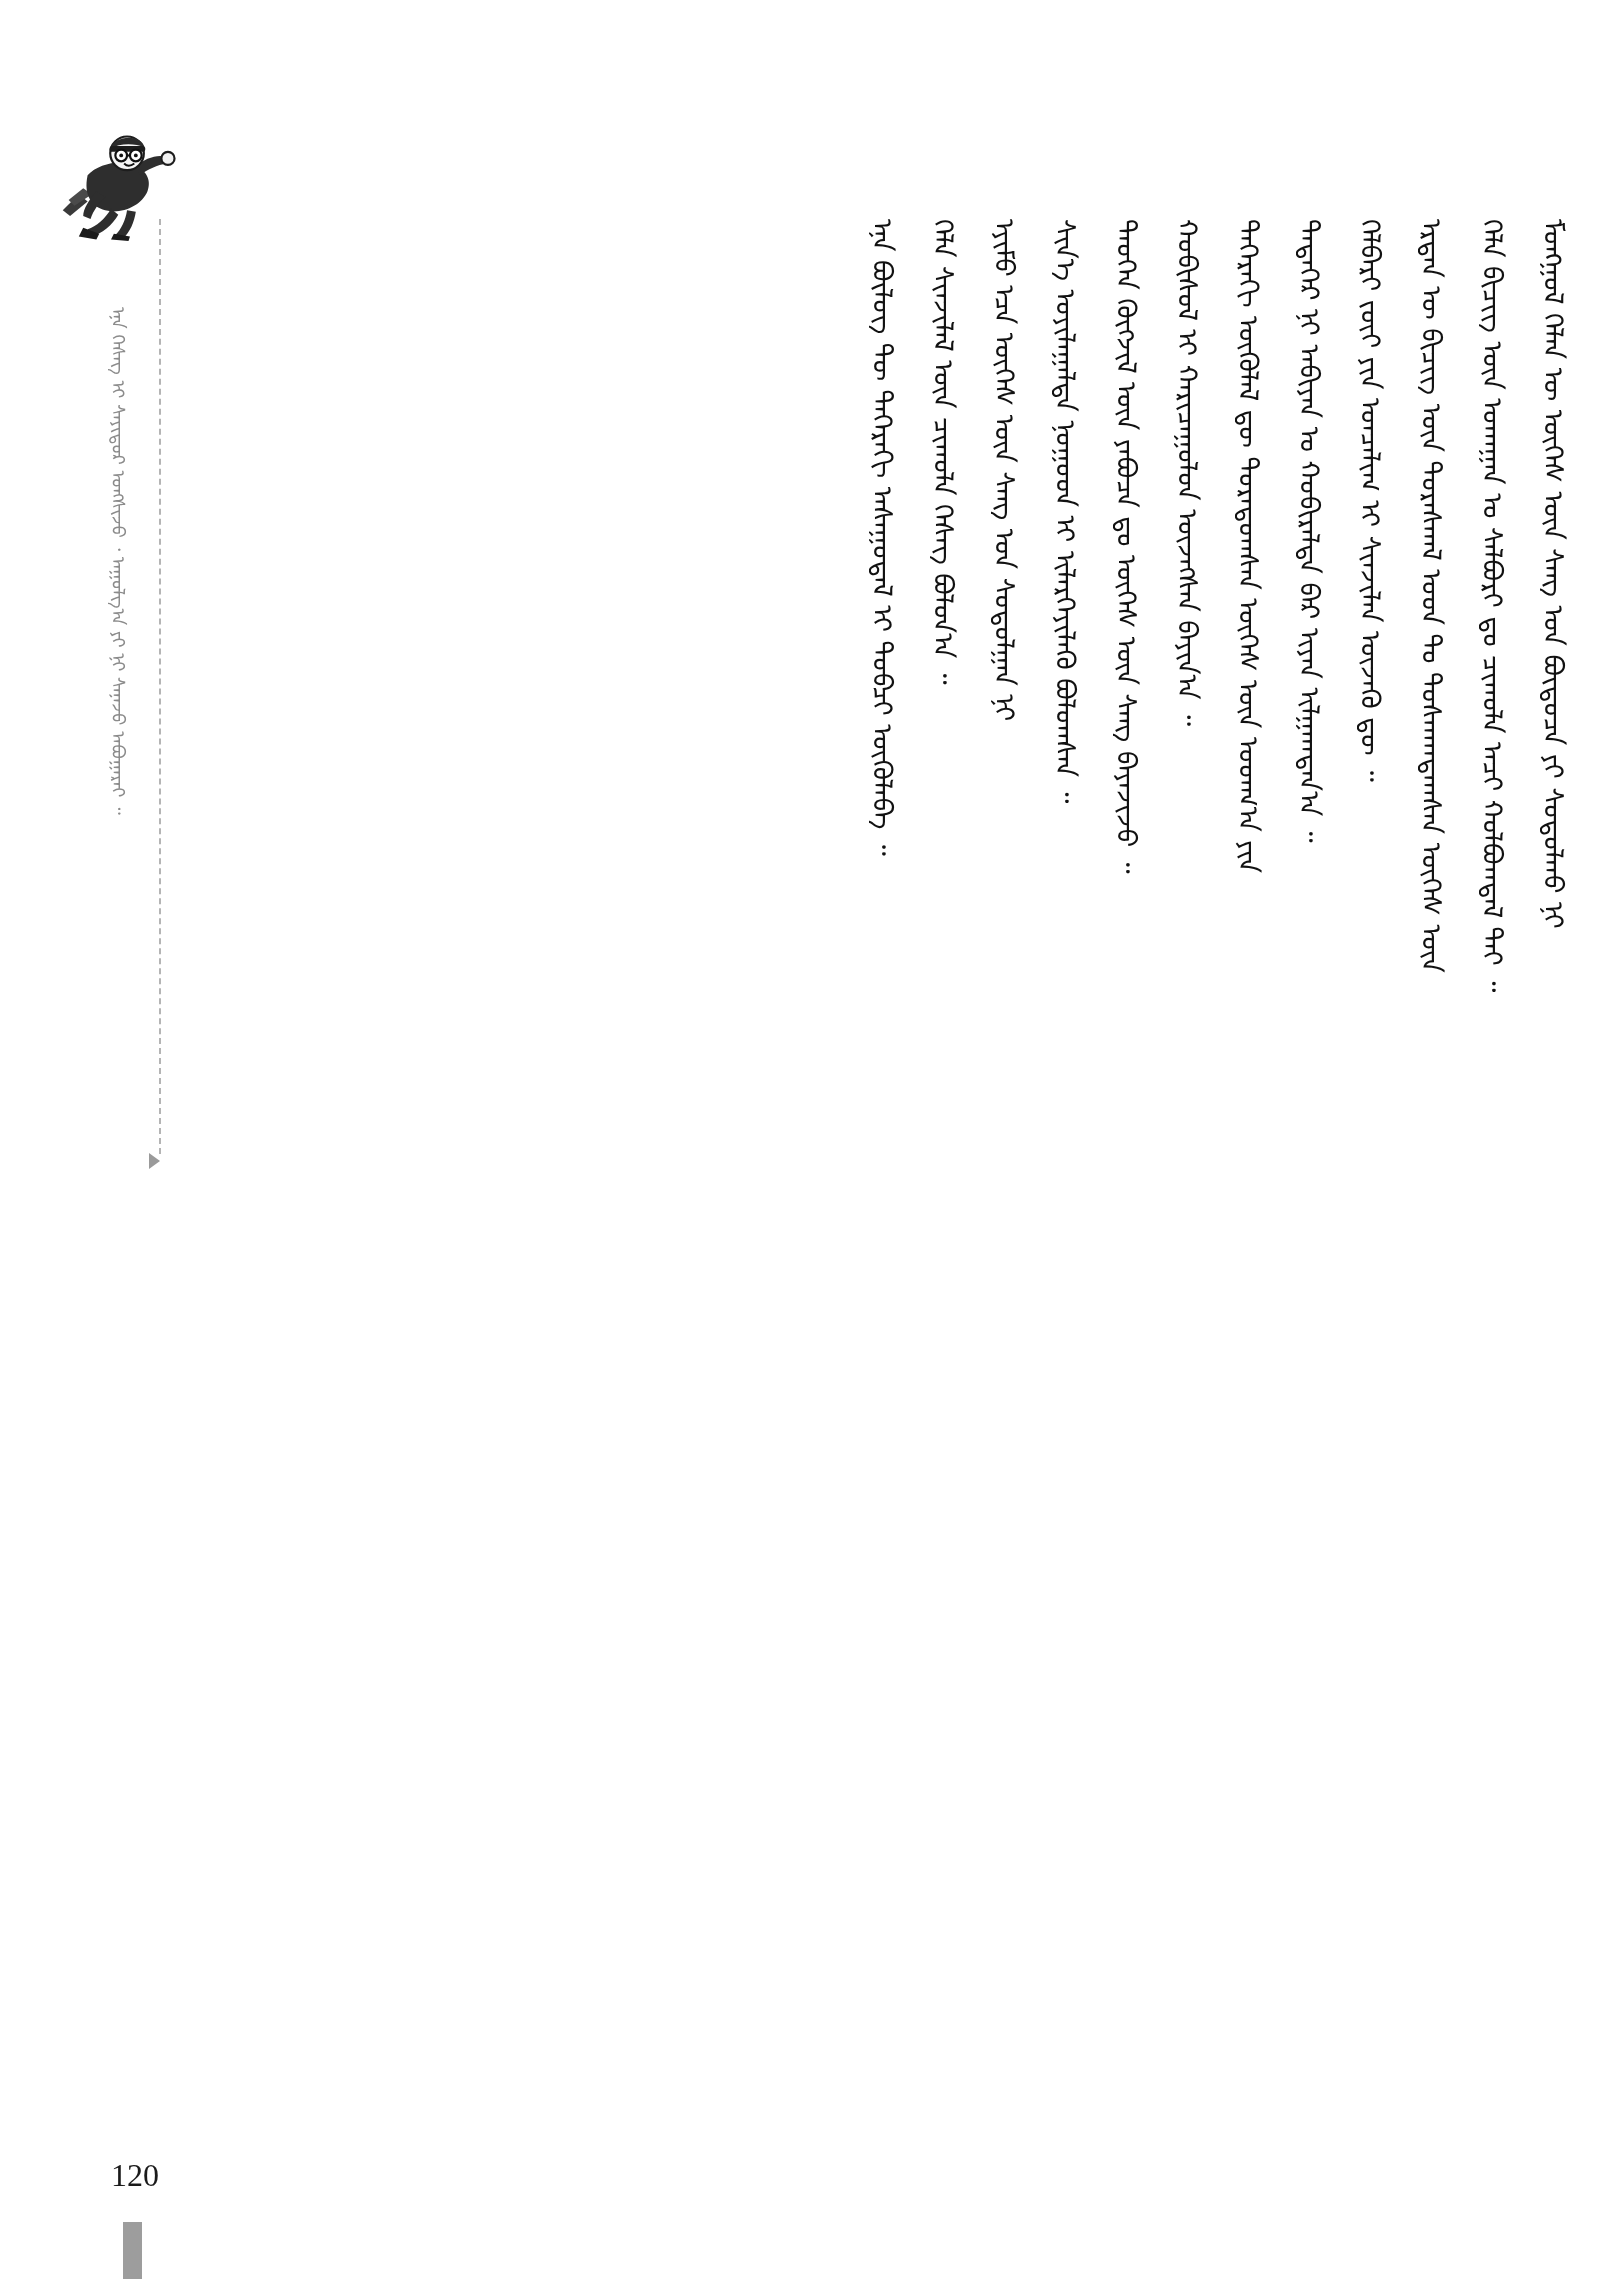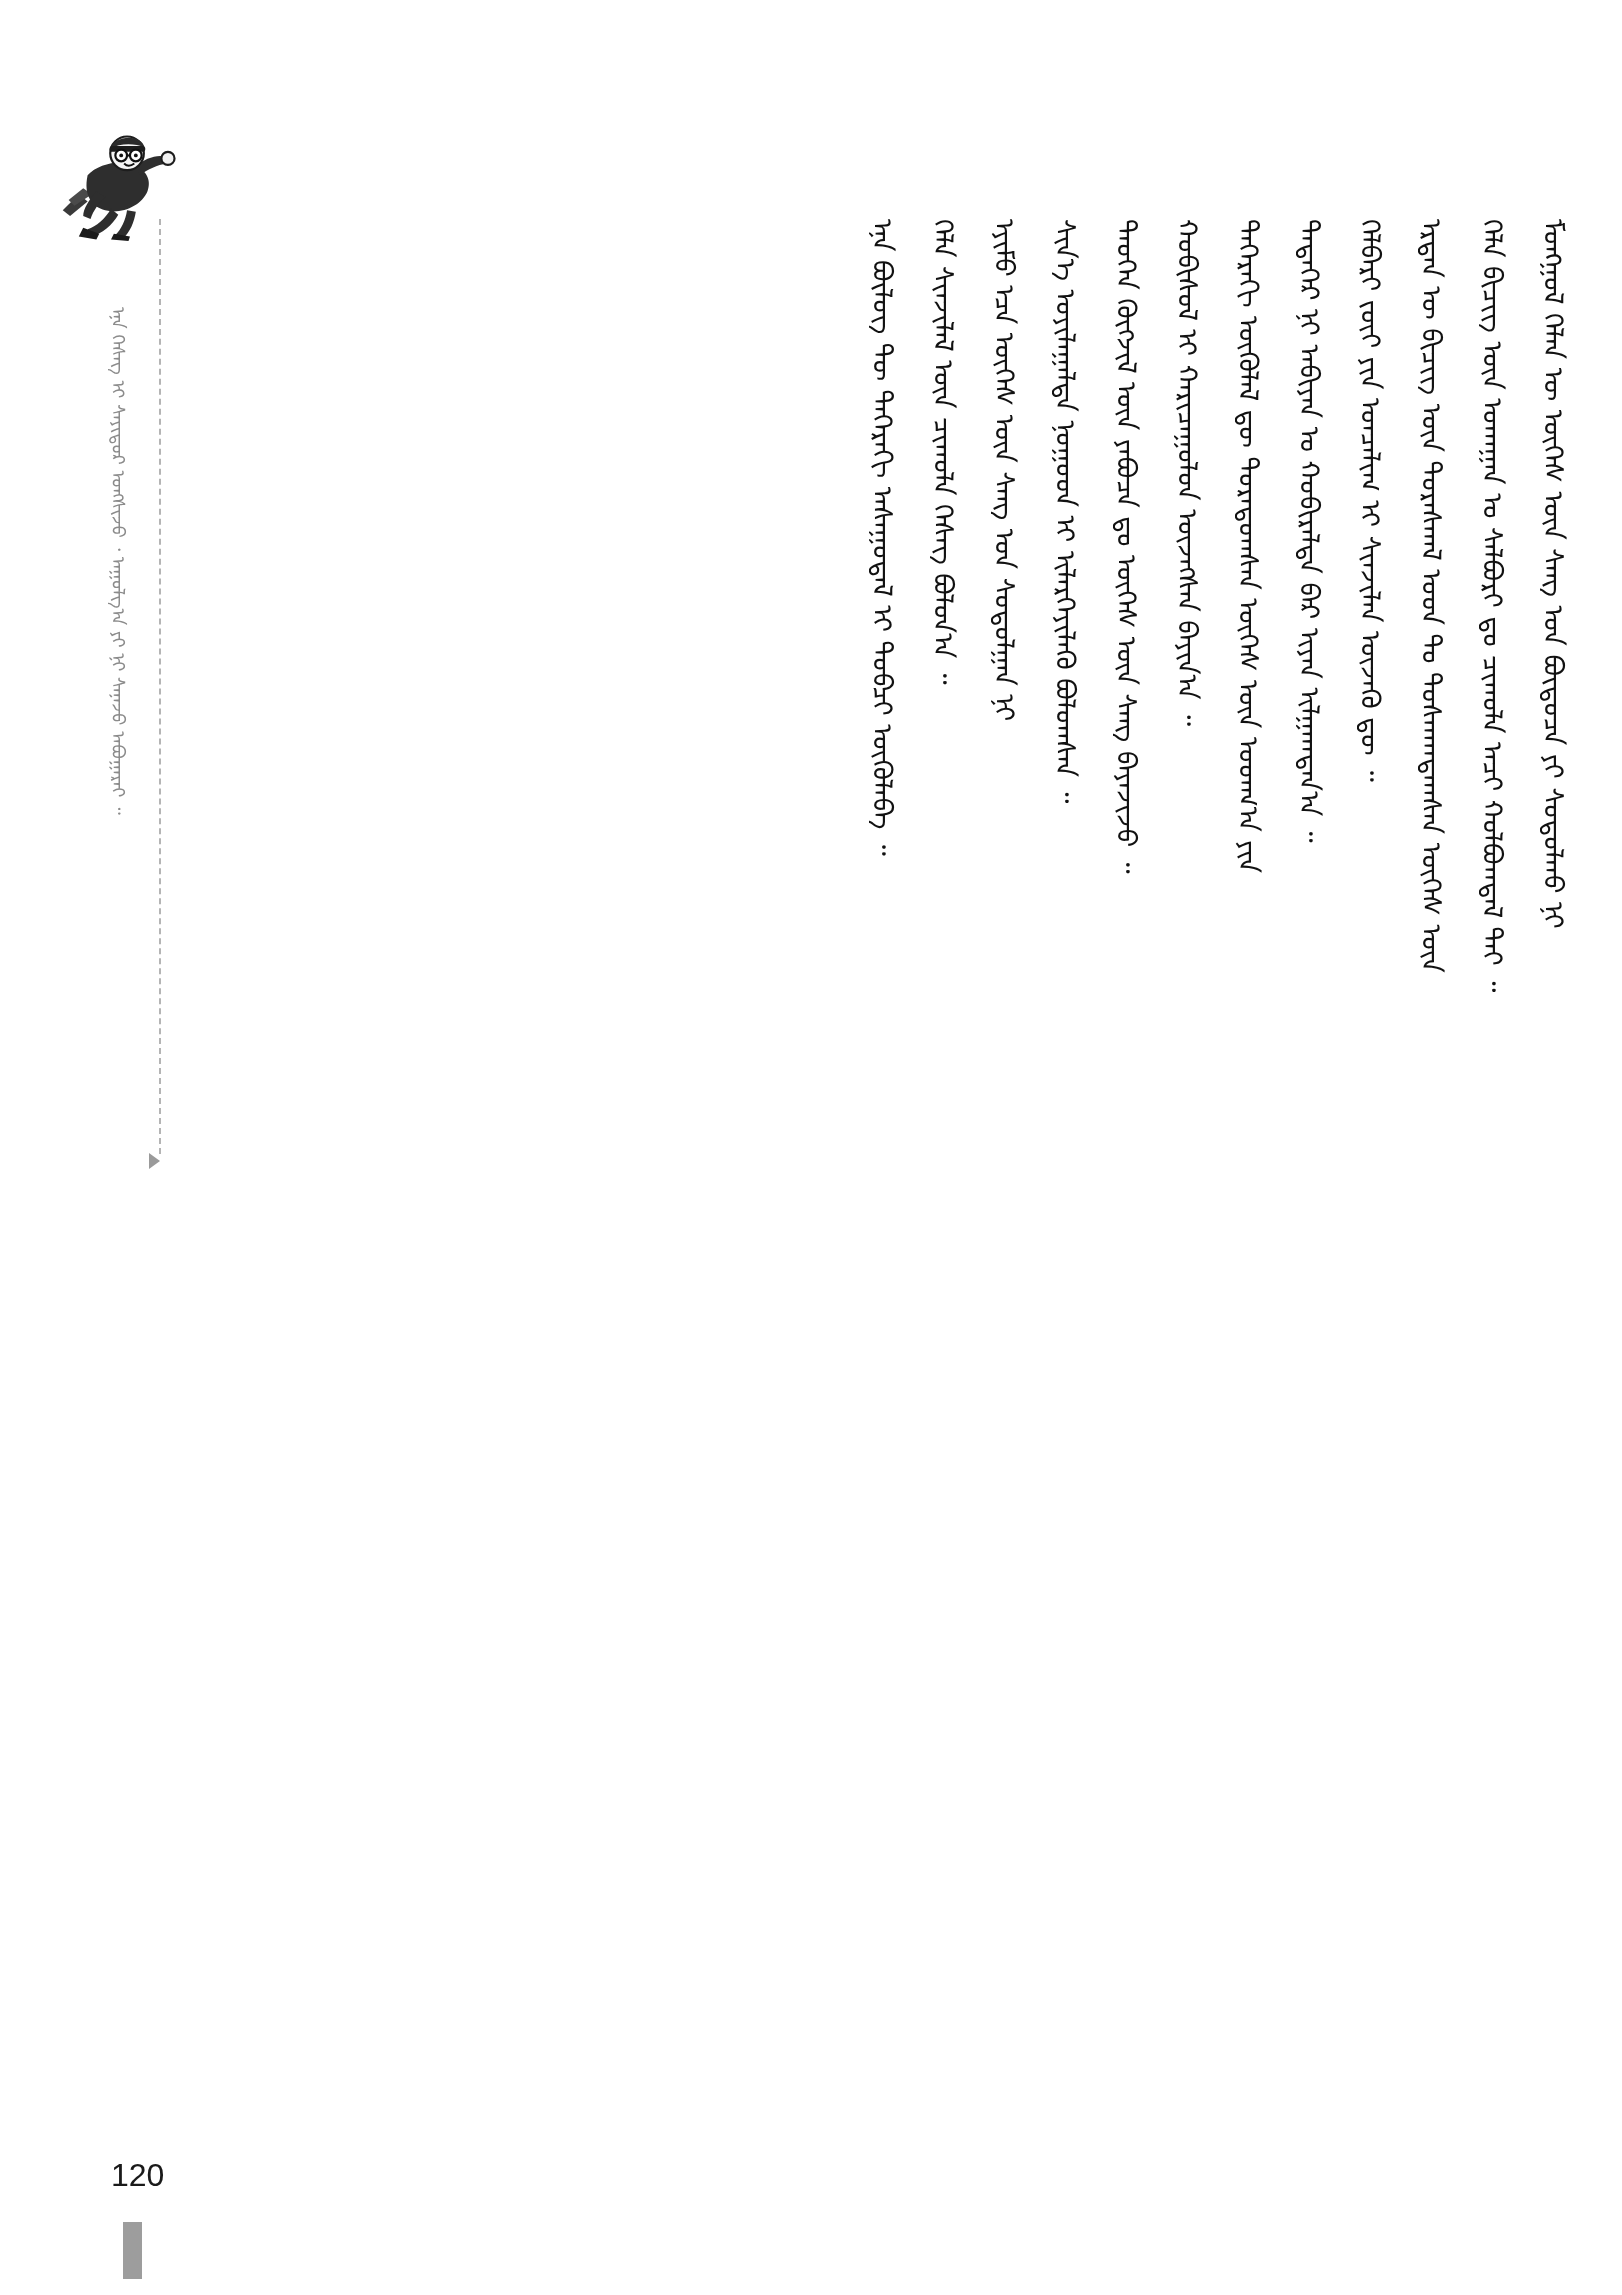--- a/index.html
+++ b/index.html
@@ -89,21 +89,21 @@
     top: 124px;
     width: 168px;
     height: 117px;
   }
 
   
   .page-number {
     position: absolute;
     left: 111px;
     top: 2157px;
-    font-family: Liberation Sans, sans-serif;
+    font-family: Liberation Serif, serif;
     font-size: 32px;
     color: #1a1a1a;
   }
   .page-bar {
     position: absolute;
     left: 123px;
     top: 2222px;
     width: 19px;
     height: 57px;
     background: #9d9d9d;

